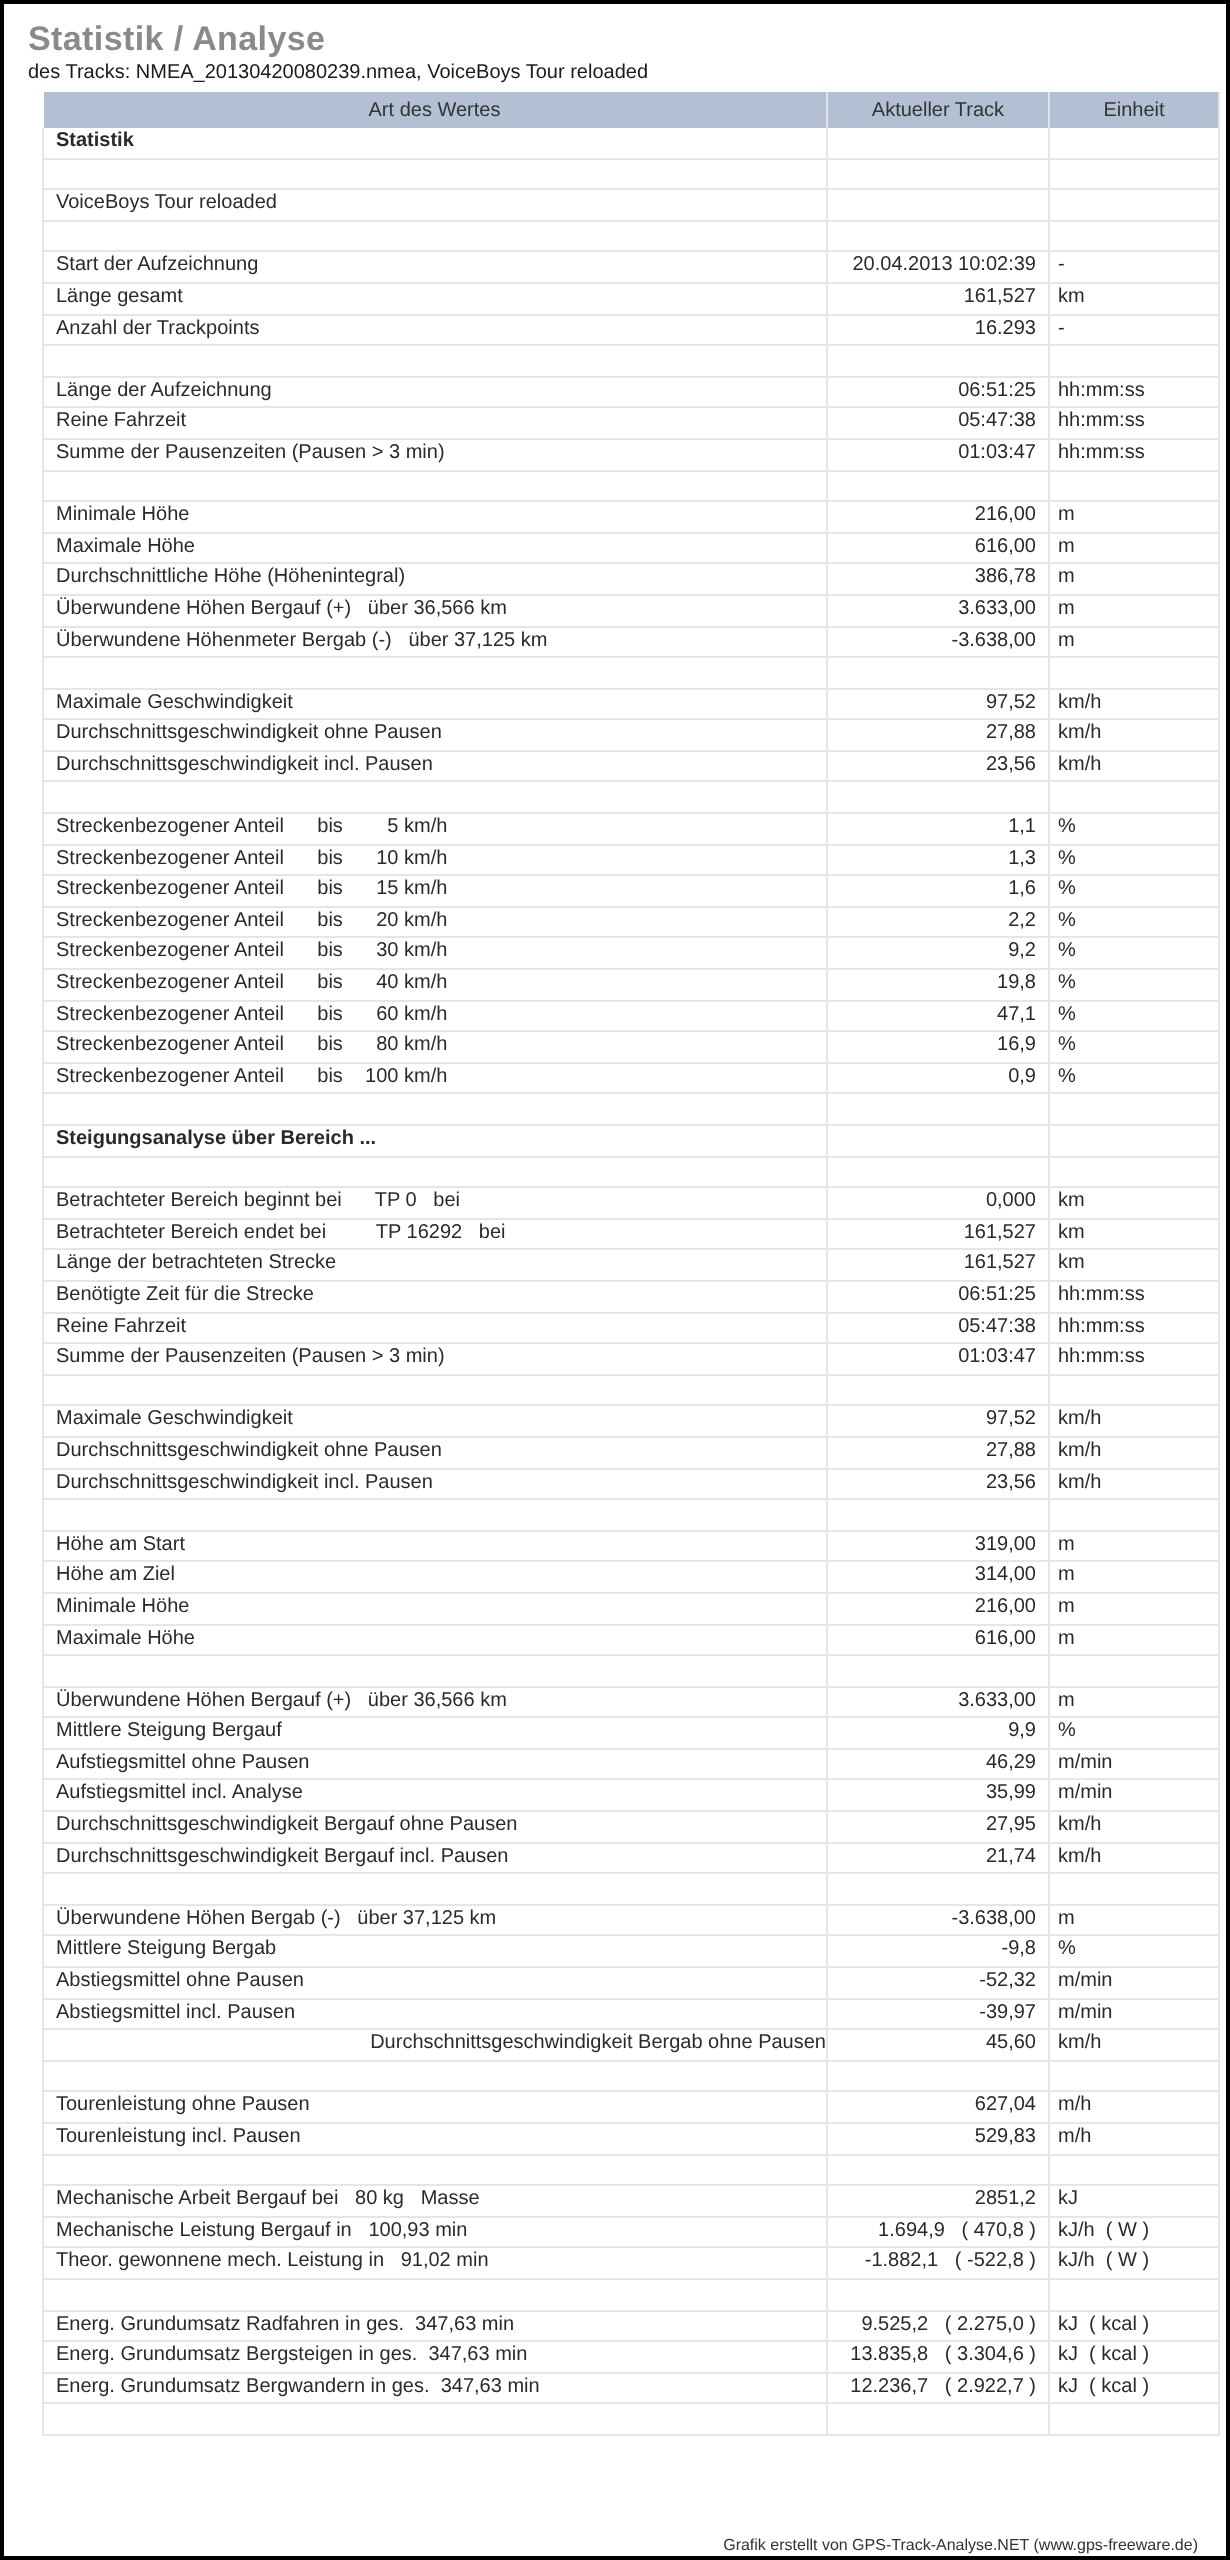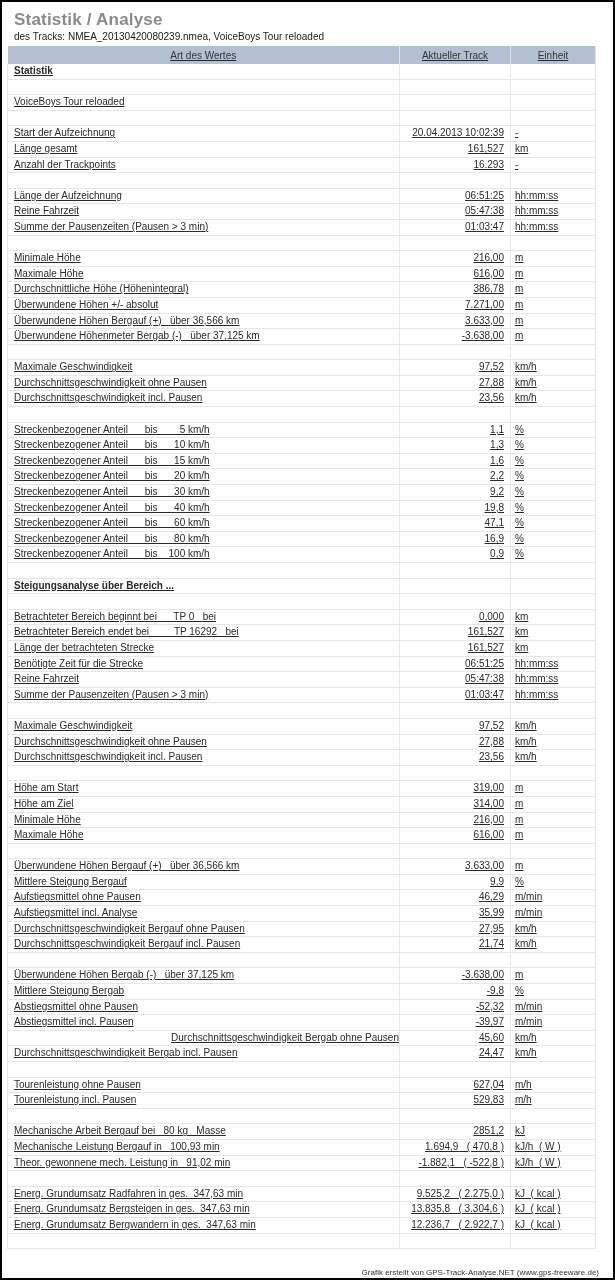--- a/index.html
+++ b/index.html
@@ -11,24 +11,24 @@
   .title {
     position: absolute; left: 12px; top: 8px;
     font-family: "Liberation Sans", sans-serif; font-weight: bold;
     font-size: 17px; color: #8a8a8a; letter-spacing: 0.2px;
   }
   .subtitle {
     position: absolute; left: 12px; top: 29px;
     font-size: 10px; color: #1a1a1a;
   }
   table.stats {
-    position: absolute; left: 5px; top: 44px;
+    position: absolute; left: 19px; top: 44px;
     border-collapse: collapse; table-layout: fixed;
     width: 588px;
-    font-size: 10px; color: #2a2a2a; text-decoration: underline;
+    font-size: 10px; color: #2a2a2a;
   }
   table.stats col.c1 { width: 392px; }
   table.stats col.c2 { width: 111px; }
   table.stats col.c3 { width: 85px; }
   table.stats th {
     background: #b3c0d3; color: #333; font-weight: normal;
     height: 18px; padding: 0; text-align: center;
     border-right: 1px solid #e3e3e3;
     font-size: 10px;
   }
@@ -138,25 +138,20 @@
           <td style="white-space: pre;">Maximale Höhe</td>
           <td class="val" style="white-space: pre;">616,00</td>
           <td class="unit" style="white-space: pre;">m</td>
         </tr>
         <tr>
           <td style="white-space: pre;">Durchschnittliche Höhe (Höhenintegral)</td>
           <td class="val" style="white-space: pre;">386,78</td>
           <td class="unit" style="white-space: pre;">m</td>
         </tr>
         <tr>
-          <td style="white-space: pre;">Überwundene Höhen +/- absolut</td>
-          <td class="val" style="white-space: pre;">7.271,00</td>
-          <td class="unit" style="white-space: pre;">m</td>
-        </tr>
-        <tr>
           <td style="white-space: pre;">Überwundene Höhen Bergauf (+)   über 36,566 km</td>
           <td class="val" style="white-space: pre;">3.633,00</td>
           <td class="unit" style="white-space: pre;">m</td>
         </tr>
         <tr>
           <td style="white-space: pre;">Überwundene Höhenmeter Bergab (-)   über 37,125 km</td>
           <td class="val" style="white-space: pre;">-3.638,00</td>
           <td class="unit" style="white-space: pre;">m</td>
         </tr>
         <tr>
@@ -375,25 +370,20 @@
           <td class="unit" style="white-space: pre;">m/min</td>
         </tr>
         <tr>
           <td style="white-space: pre;">Abstiegsmittel incl. Pausen</td>
           <td class="val" style="white-space: pre;">-39,97</td>
           <td class="unit" style="white-space: pre;">m/min</td>
         </tr>
         <tr>
           <td style="white-space: pre; text-align: right;">Durchschnittsgeschwindigkeit Bergab ohne Pausen</td>
           <td class="val" style="white-space: pre;">45,60</td>
-          <td class="unit" style="white-space: pre;">km/h</td>
-        </tr>
-        <tr>
-          <td style="white-space: pre;">Durchschnittsgeschwindigkeit Bergab incl. Pausen</td>
-          <td class="val" style="white-space: pre;">24,47</td>
           <td class="unit" style="white-space: pre;">km/h</td>
         </tr>
         <tr>
           <td style="white-space: pre;"></td>
           <td class="val" style="white-space: pre;"></td>
           <td class="unit" style="white-space: pre;"></td>
         </tr>
         <tr>
           <td style="white-space: pre;">Tourenleistung ohne Pausen</td>
           <td class="val" style="white-space: pre;">627,04</td>

